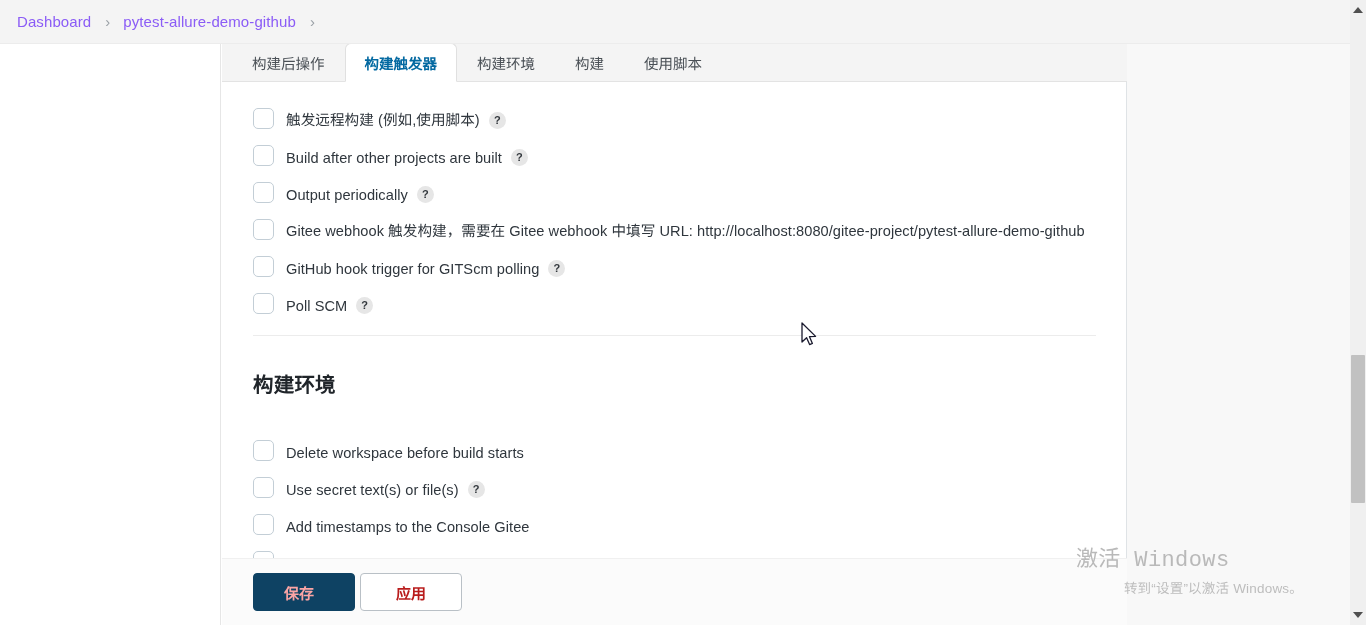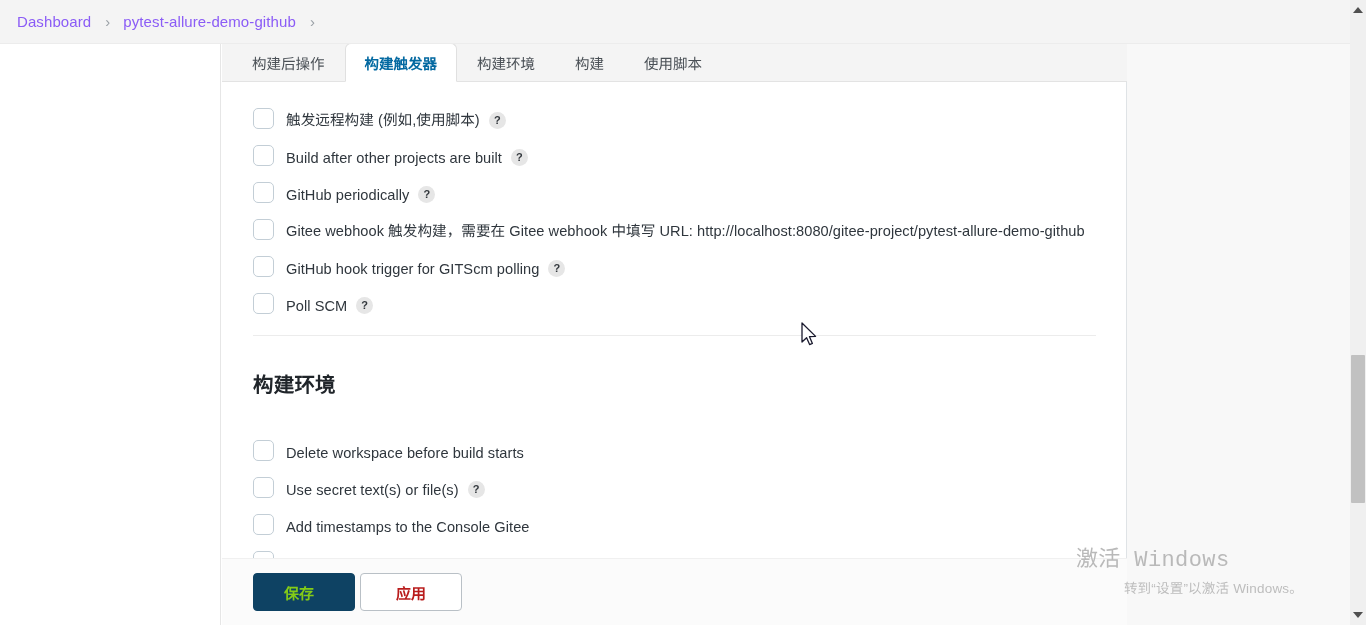--- a/index.html
+++ b/index.html
@@ -153,21 +153,21 @@
   }
   .btn {
     height: 38px;
     min-width: 102px;
     font-size: 15px; font-weight: bold;
     border-radius: 4px;
     display: inline-flex; align-items: center; justify-content: center;
     cursor: pointer;
     padding: 0 18px;
   }
-  .btn-primary { background: #0e4263; color: #84cc16; border: 1px solid #0e4263; padding-left: 8px; }
+  .btn-primary { background: #0e4263; color: #fca5a5; border: 1px solid #0e4263; padding-left: 8px; }
   .btn-secondary { background: #ffffff; color: #b91c1c; border: 1.4px solid #b9c0c6; margin-left: 5px; }
 
   
   .watermark {
     position: absolute; right: 63px; bottom: 28px;
     text-align: left; z-index: 8;
     pointer-events: none; user-select: none;
   }
   .wm-title { font-size: 22px; color: #b9b9b9; letter-spacing: .4px; line-height: 1.25; font-family: Liberation Mono, monospace; }
   .wm-sub   { font-size: 13.5px; color: #bdbdbd; letter-spacing: .2px; margin-top: 3px; margin-left: 48px; }
@@ -237,21 +237,21 @@
           </div>
 
           <div class="cb-row">
             <span class="cb-box"></span>
             <span class="cb-label">Build after other projects are built</span>
             <span class="help-badge">?</span>
           </div>
 
           <div class="cb-row">
             <span class="cb-box"></span>
-            <span class="cb-label">GitHub periodically</span>
+            <span class="cb-label">Output periodically</span>
             <span class="help-badge">?</span>
           </div>
 
           <div class="cb-row">
             <span class="cb-box"></span>
             <span class="cb-label">Gitee webhook 触发构建，需要在 Gitee webhook 中填写 URL: http://localhost:8080/gitee-project/pytest-allure-demo-github</span>
           </div>
 
           <div class="cb-row">
             <span class="cb-box"></span>

